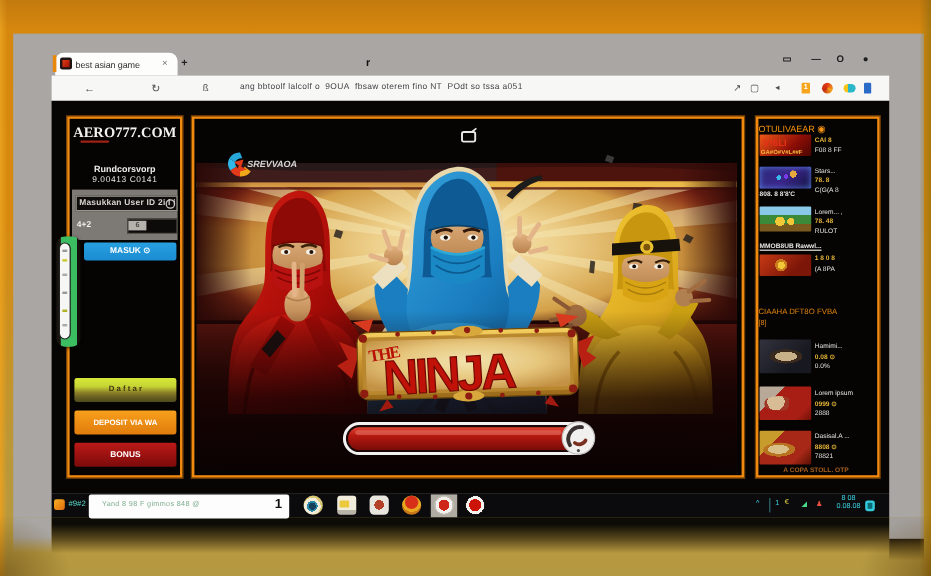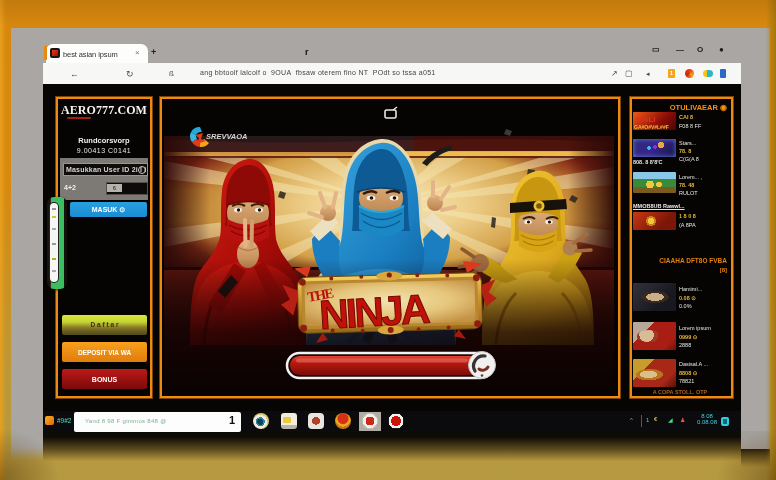--- a/index.html
+++ b/index.html
@@ -54,21 +54,21 @@
 #chat{left:47px;top:197px;width:20px;height:92px;border-radius:7px;background:linear-gradient(90deg,#181410 0 3px,#2e2a24 3px 4px,#3dbd62 4px 17px,#14100c 17px);box-shadow:0 1px 3px rgba(0,0,0,.7);}
 #chatin{left:50px;top:203px;width:8px;height:79px;background:#f6f6f4;border-radius:4px;box-shadow:0 0 0 1px #222;}
 .chatdot{left:52px;width:4px;height:2px;}
 
 .sbtn{left:62px;width:85px;height:20px;border-radius:2px;text-align:center;}
 #ybtn{top:315px;background:linear-gradient(180deg,#d8e838 0%,#c6d434 35%,#8a7c28 62%,#655c20 82%,#4f4a1a 100%);color:#3c3410;font-size:6.5px;font-weight:bold;line-height:19px;}
 #obtn{top:342px;background:linear-gradient(180deg,#f8a01c,#e07c0c);color:#fff;font-size:6.5px;font-weight:bold;line-height:21px;}
 #rbtn{top:369px;background:linear-gradient(180deg,#bc1a18,#7c0a0a);color:#fff;font-size:7px;font-weight:bold;line-height:21px;}
 
 .rp{left:632px;width:95px;}
-.rhead{color:#f5920e;font-weight:bold;text-align:right;}
+.rhead{color:#f5920e;font-weight:normal;text-align:left;}
 .rthumb{left:633px;width:43px;height:18px;border-radius:1px;}
 .rtx{left:679px;width:50px;font-size:5.5px;line-height:7.5px;}
 .gold{color:#e8b73a;font-weight:bold;}
 .wt{color:#e9e7e4;}
 
 #taskbar{left:43px;top:411px;width:698px;height:20px;background:#0b0b0d;}
 #startico{left:45px;top:416px;width:9px;height:9px;background:linear-gradient(135deg,#f8b022,#e06a10);border-radius:2px;}
 #starttxt{left:57px;top:417px;font-size:6.5px;color:#57d8c8;}
 #search{left:74px;top:412px;width:167px;height:20px;background:#fdfdfd;border-radius:2px;}
 #searchtxt{left:85px;top:418px;font-size:6px;color:#7fae8f;letter-spacing:.3px;}
@@ -83,21 +83,21 @@
   <div id="dleft" class="abs"></div>
   <div id="dright" class="abs"></div>
   <div id="drshadow" class="abs"></div>
   <div id="tbshadow" class="abs"></div>
 
   <div id="tab" class="abs"></div>
   <div id="tabaccent" class="abs"></div>
   <div id="favicon" class="abs">
       <div></div>
     </div>
-  <div class="abs tabtitle">best asian ipsum</div>
+  <div class="abs tabtitle">best asian game</div>
   <div id="tabx" class="abs">×</div>
   <div id="newtab" class="abs">+</div>
   <div id="tabf" class="abs">r</div>
   <div class="abs winctl" style="left:652px;">▭</div>
   <div class="abs winctl" style="left:676px;">—</div>
   <div class="abs winctl" style="left:697px;">O</div>
   <div class="abs winctl" style="left:719px;">●</div>
   <div id="toolbar" class="abs"></div>
   <div class="abs tbi" style="left:70px;">←</div>
   <div class="abs tbi" style="left:126px;">↻</div>

